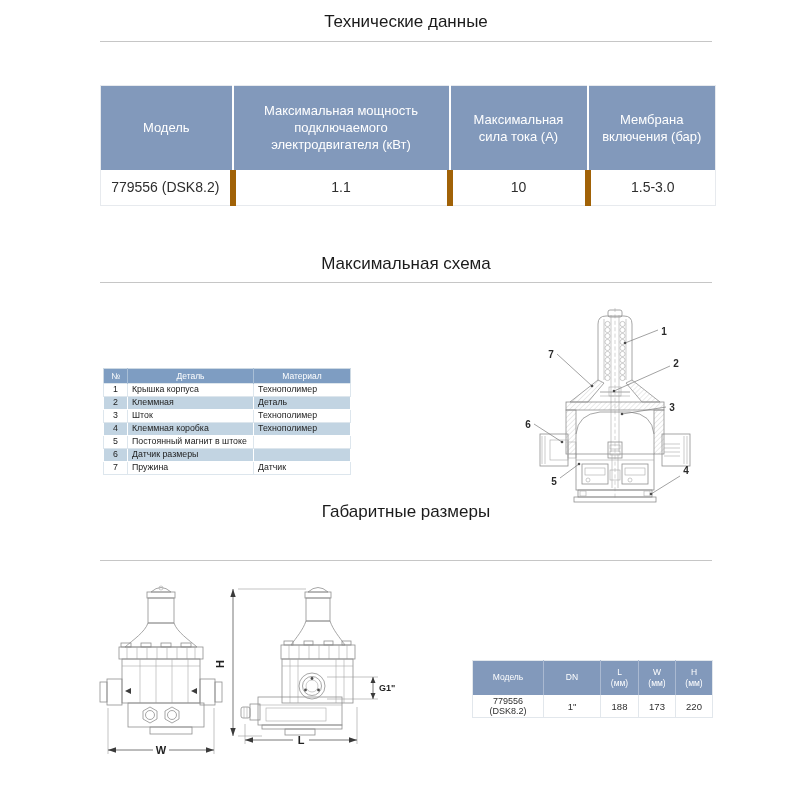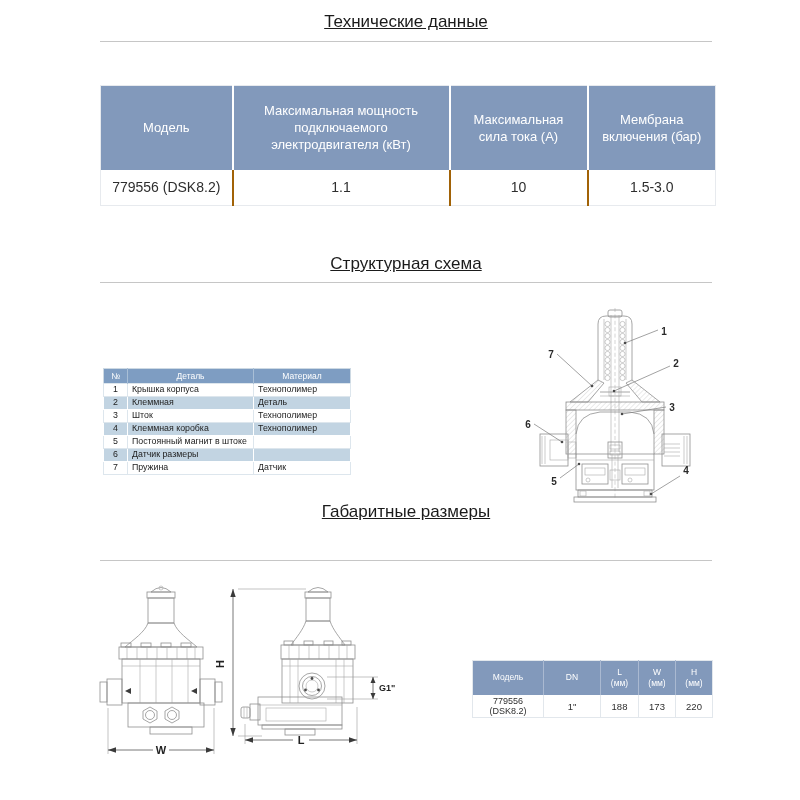--- a/index.html
+++ b/index.html
@@ -1,37 +1,37 @@
 <!DOCTYPE html>
 <html style="--table-header-bg: #8299bb; --parts-header-bg: #7e9dc2; --row-alt-bg: #c2d4e2; --rule-gray: #c6c6c6; --header-text: #ffffff; --body-text: #2e2e2e; --drawing-stroke: #8f8f8f; --dim-ink: #3a3a3a;"><head>
 <meta charset="utf-8">
 <style>
   html,body{margin:0;padding:0;}
   body{
     width:800px;height:800px;position:relative;background:#fff;
     font-family:"Liberation Sans",sans-serif;overflow:hidden;
   }
   .abs{position:absolute;}
-  .sec-title{left:100px;width:612px;text-align:center;font-size:17px;color:#1b1b1b;text-decoration:underline;}
+  .sec-title{left:100px;width:612px;text-align:center;font-size:17px;color:#1b1b1b;}
   .rule{left:100px;width:612px;height:1px;background:var(--rule-gray);}
 
   table{border-collapse:collapse;table-layout:fixed;}
 
   
   .t1{left:100px;top:85px;width:615px;border:1px solid #e7eaee;}
   .t1 th{
     background:var(--table-header-bg);color:var(--header-text);
     font-weight:normal;font-size:13px;line-height:1.32;vertical-align:middle;
     border-left:2px solid #fff;padding:4px 8px;text-align:center;
   }
   .t1 th:first-child{border-left:none;}
   .t1 thead tr{height:84px;}
   .t1 td{
     height:33px;text-align:center;font-size:14px;color:var(--body-text);
-    border-left:2px solid #a16207;background:#fff;
+    border-left:6px solid #a16207;background:#fff;
   }
   .t1 td:first-child{border-left:none;}
 
   
   .t2{left:103px;top:368px;width:247px;border:1px solid #cdd9e3;}
   .t2 th{
     background:var(--parts-header-bg);color:var(--header-text);
     font-weight:normal;font-size:8.5px;height:14px;padding:0 3px;
     border-left:1px solid #a9bfd6;text-align:center;
   }
@@ -98,21 +98,21 @@
   <tbody>
     <tr>
       <td>779556 (DSK8.2)</td>
       <td>1.1</td>
       <td>10</td>
       <td>1.5-3.0</td>
     </tr>
   </tbody>
 </table>
 
-<div class="abs sec-title" style="top:254px">Структурная схема</div>
+<div class="abs sec-title" style="top:254px">Максимальная схема</div>
 <div class="abs rule" style="top:282px"></div>
 
 <table class="abs t2">
   <colgroup>
       <col style="width:24px">
       <col style="width:126px">
       <col style="width:97px">
     </colgroup>
   <thead>
     <tr>

